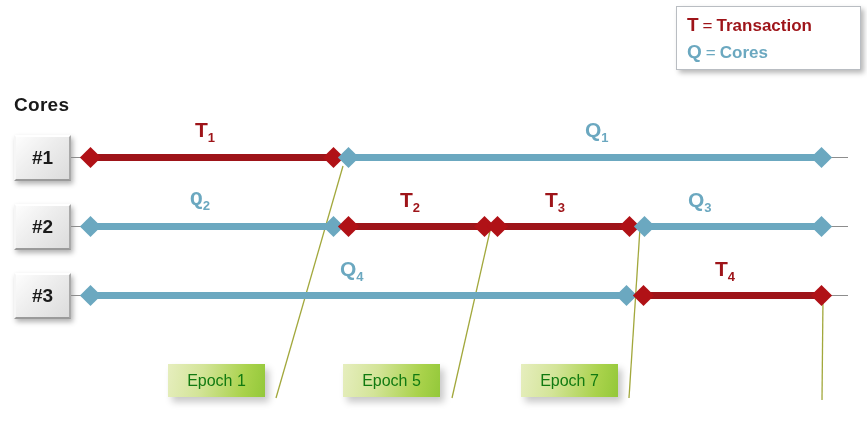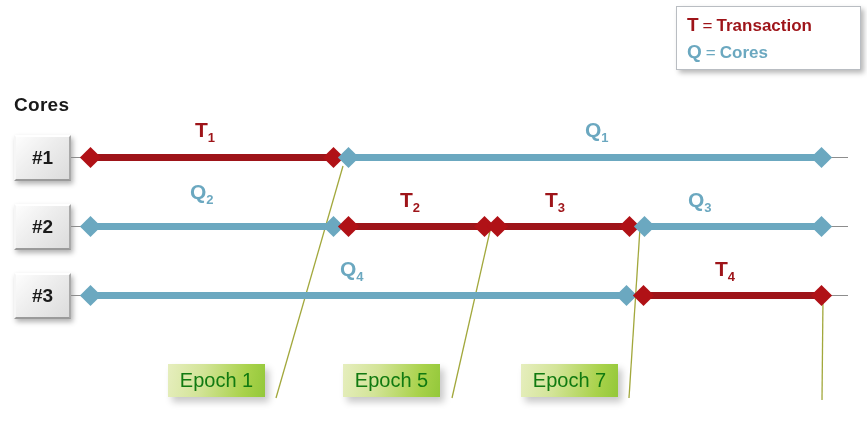--- a/index.html
+++ b/index.html
@@ -46,21 +46,21 @@
   .dia.blue{background:#6BA8C0;}
 
   .lbl{position:absolute;font-size:21px;font-weight:bold;white-space:nowrap;}
   .lbl.red{color:#9E1419;}
   .lbl.blue{color:#6BA8C0;}
   .lbl sub{font-size:13px;font-weight:bold;}
 
   
   .epoch{position:absolute;top:364px;width:97px;height:33px;
          background:linear-gradient(100deg,#E6EEBE 0%,#D3E498 35%,#A9D24B 78%,#93C83A 100%);
-         color:#117A11;font-size:20px;font-weight:normal;
+         color:#117A11;font-size:16px;font-weight:normal;
          display:flex;align-items:center;justify-content:center;
          box-shadow:4px 5px 7px rgba(0,0,0,.22);box-sizing:border-box;}
 
   svg.links{position:absolute;left:0;top:0;width:867px;height:431px;
             pointer-events:none;}
 </style>
 </head>
 <body>
 
 <div id="stage">
@@ -121,21 +121,21 @@
 
   <div class="dia blue" style="left:83px;top:219px;"></div>
   <div class="dia blue" style="left:326px;top:219px;"></div>
   <div class="dia red" style="left:341px;top:219px;"></div>
   <div class="dia red" style="left:477px;top:219px;"></div>
   <div class="dia red" style="left:490px;top:219px;"></div>
   <div class="dia red" style="left:622px;top:219px;"></div>
   <div class="dia blue" style="left:637px;top:219px;"></div>
   <div class="dia blue" style="left:814px;top:219px;"></div>
 
-  <div class="lbl blue" style="left:190px;top:180px;">
+  <div class="lbl blue" style="left:190px;top:188px;font-family:Liberation Mono, monospace;">
     <span>Q</span><sub>2</sub>
   </div>
   <div class="lbl red" style="left:400px;top:188px;">
     <span>T</span><sub>2</sub>
   </div>
   <div class="lbl red" style="left:545px;top:188px;">
     <span>T</span><sub>3</sub>
   </div>
   <div class="lbl blue" style="left:688px;top:188px;">
     <span>Q</span><sub>3</sub>

